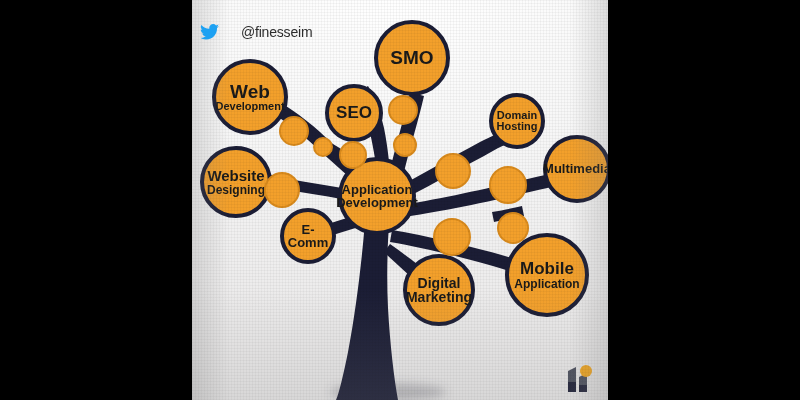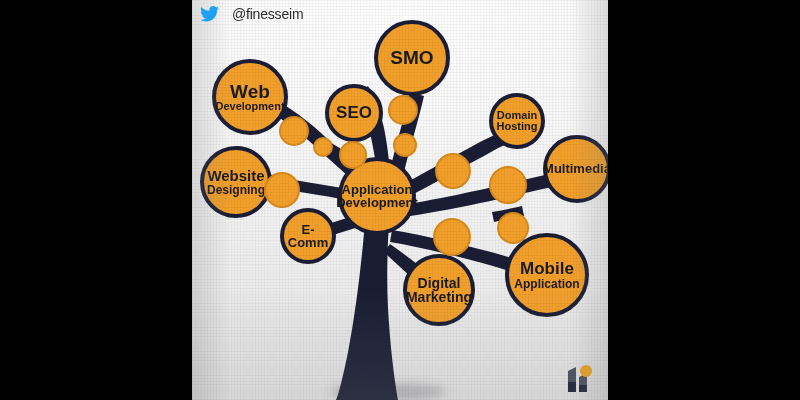--- a/index.html
+++ b/index.html
@@ -59,23 +59,23 @@
       linear-gradient(90deg, rgba(120,120,120,0.22) 0%, rgba(255,255,255,0) 9%, rgba(255,255,255,0) 91%, rgba(120,120,120,0.22) 100%),
       linear-gradient(180deg, rgba(255,255,255,0) 72%, rgba(130,130,130,0.18) 100%);
     pointer-events: none;
     z-index: 31;
   }
 
   
   #watermark {
     position: absolute;
     left: 8px;
-    top: 6px;
+    top: 24px;
     display: flex;
-    gap: 13px;
+    gap: 22px;
     z-index: 35;
   }
   #watermark .handle {
     font-size: 14px;
     color: #2c2c2c;
     letter-spacing: -0.2px;
     white-space: nowrap;
   }
 
   

